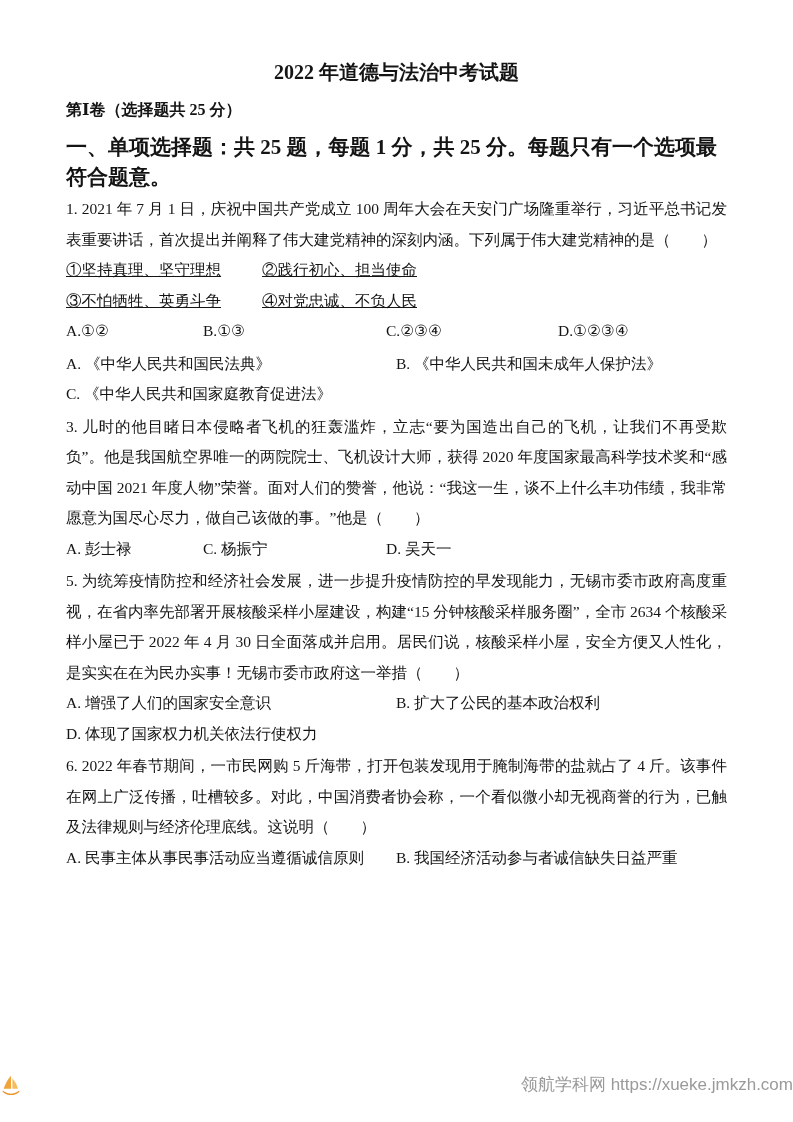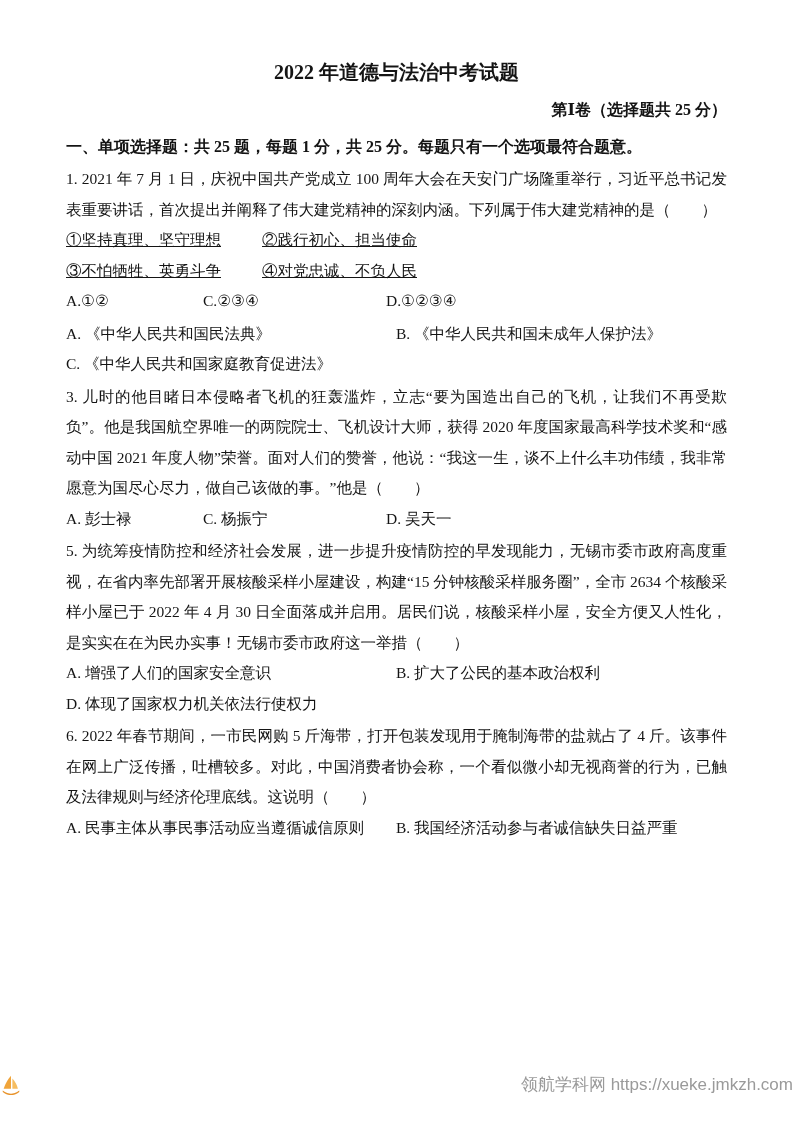--- a/index.html
+++ b/index.html
@@ -17,29 +17,29 @@
     background: #ffffff;
   }
   .doc-title {
     text-align: center;
     font-weight: bold;
     font-size: 20px;
     line-height: 28px;
     margin-bottom: 12px;
   }
   .volume-title {
-    text-align: right;
+    text-align: left;
     font-weight: bold;
     font-size: 16px;
     line-height: 24px;
     margin-bottom: 10px;
   }
   .instruction {
     font-weight: bold;
-    font-size: 16px;
+    font-size: 21px;
     line-height: 30px;
     margin-bottom: 2px;
   }
   .stem {
     font-size: 15.5px;
     line-height: 30.5px;
     text-align: justify;
   }
   .row {
     font-size: 15.5px;
@@ -78,20 +78,21 @@
     <div class="row pair-row">
       <span>①坚持真理、坚守理想</span>
       <span>②践行初心、担当使命</span>
     </div>
     <div class="row pair-row">
       <span>③不怕牺牲、英勇斗争</span>
       <span>④对党忠诚、不负人民</span>
     </div>
     <div class="row opts-4">
       <span>A.①②</span>
+      <span>B.①③</span>
       <span>C.②③④</span>
       <span>D.①②③④</span>
     </div>
   </div>
 
   <div class="question">
     <div class="row opts-2">
       <span>A. 《中华人民共和国民法典》</span>
       <span>B. 《中华人民共和国未成年人保护法》</span>
     </div>

